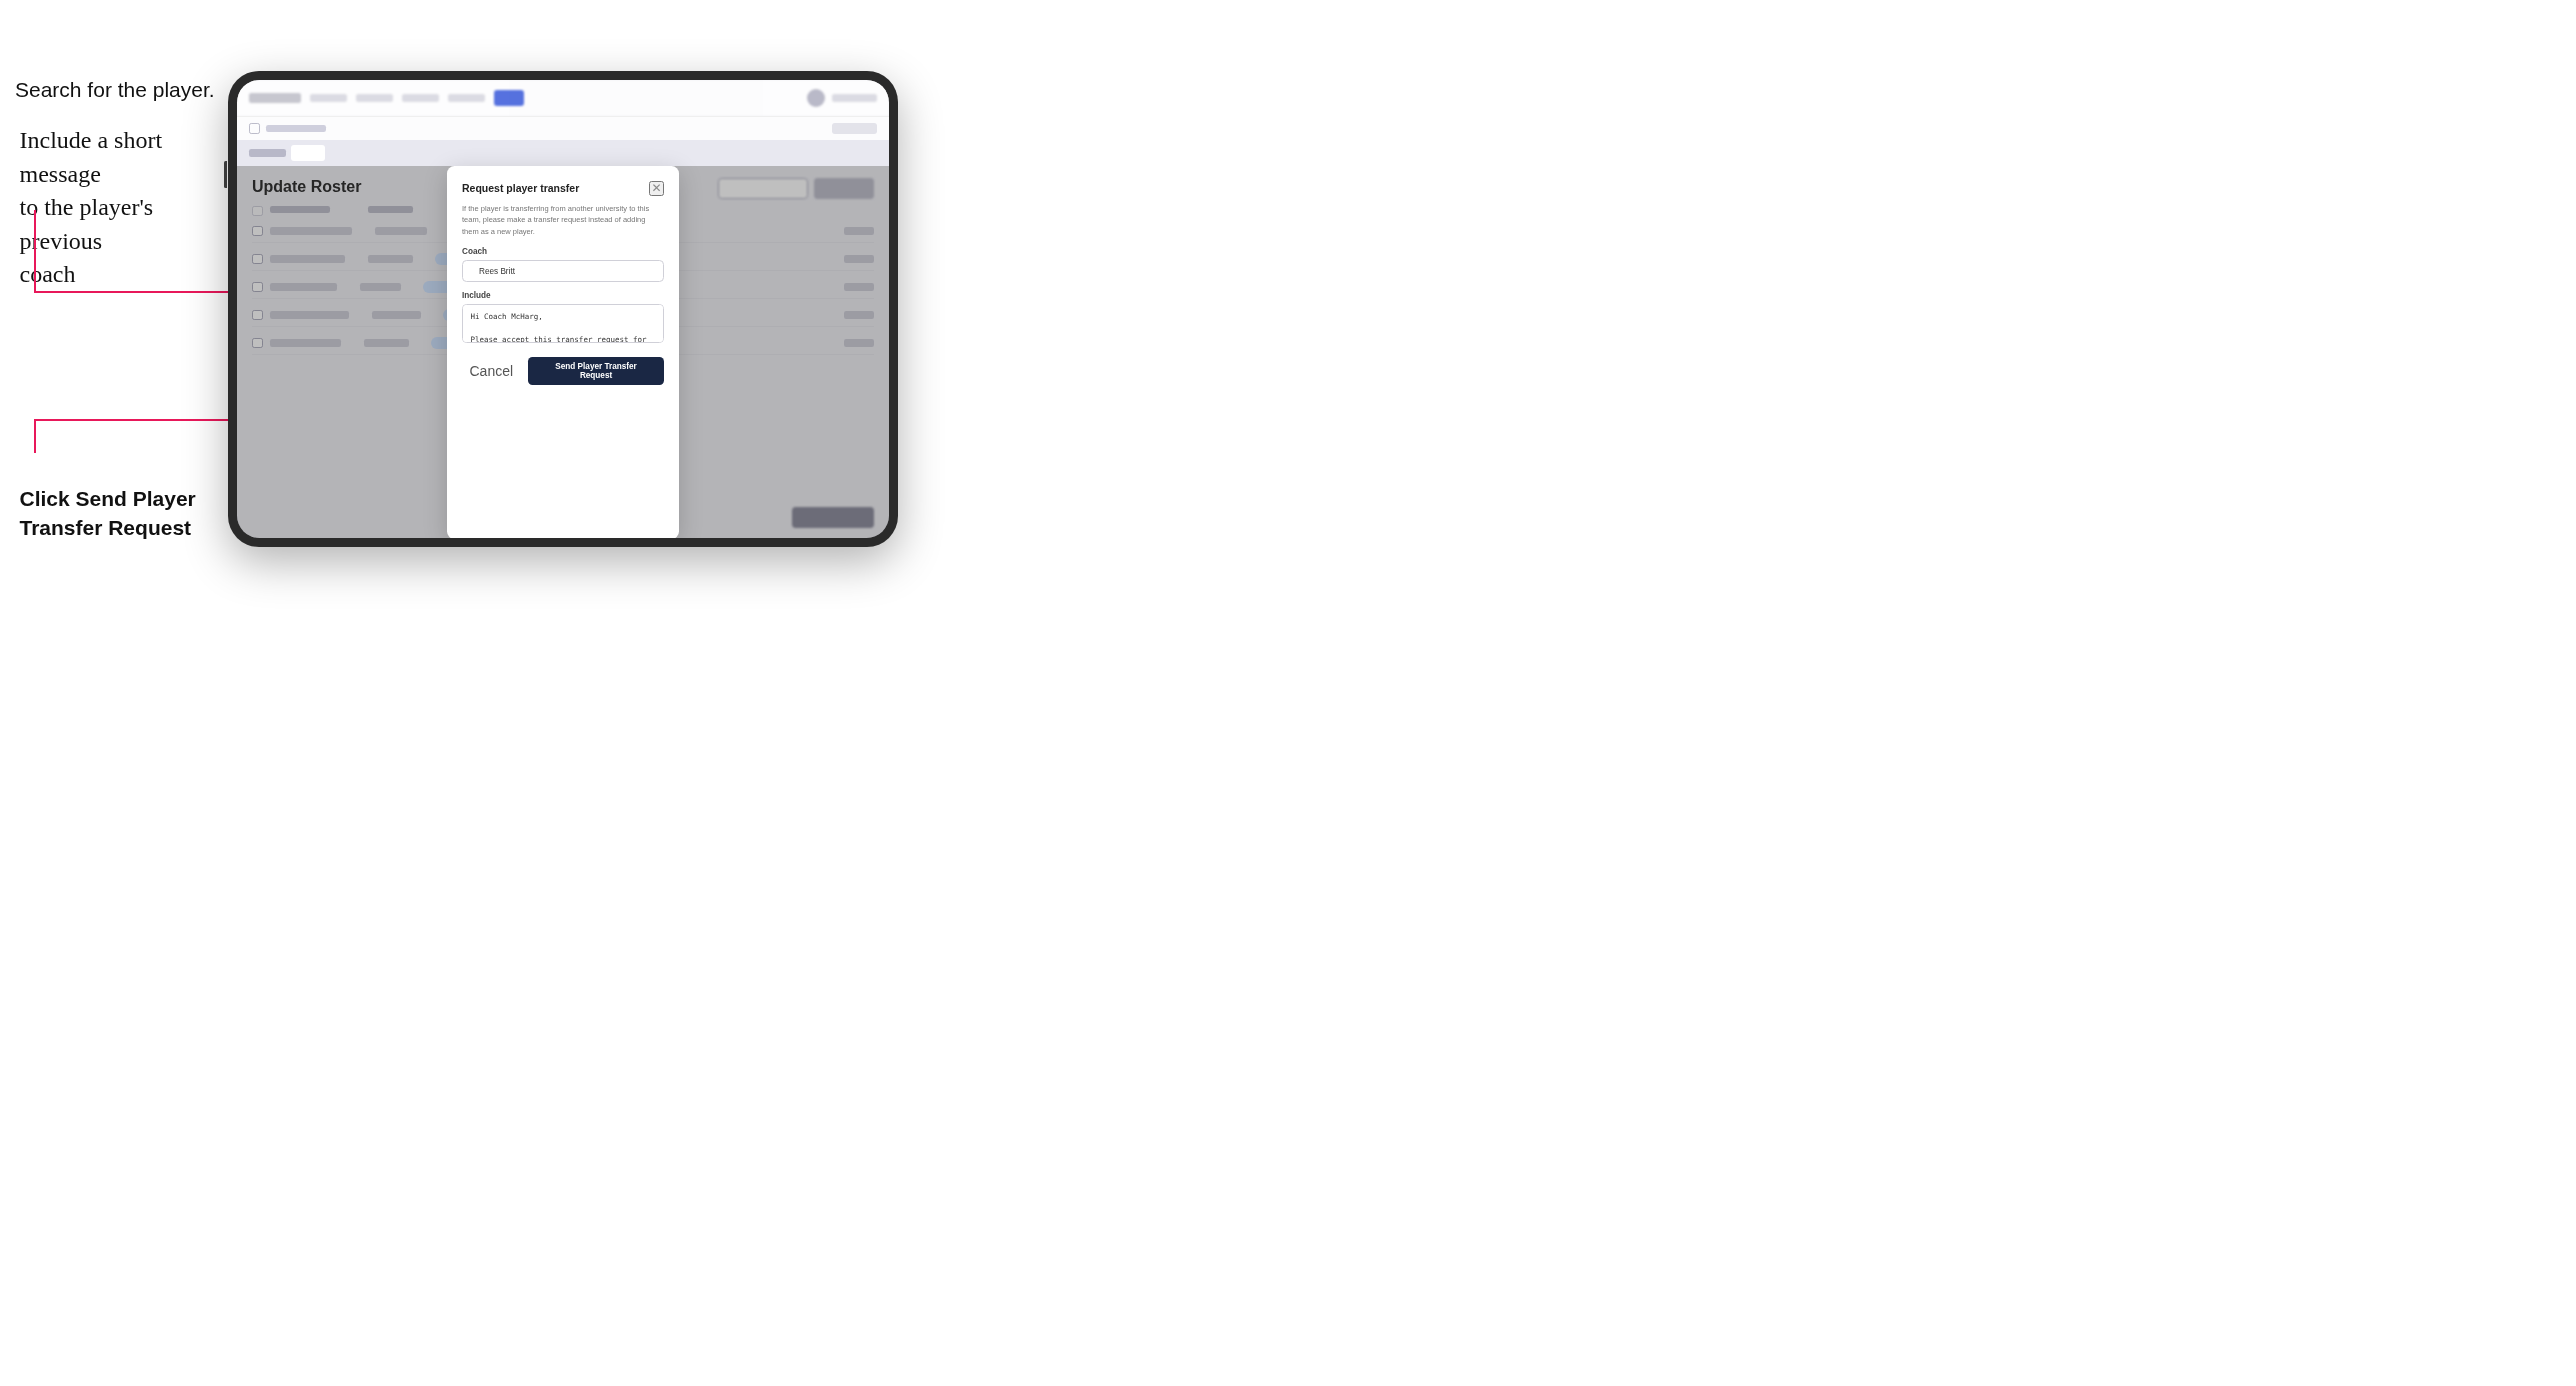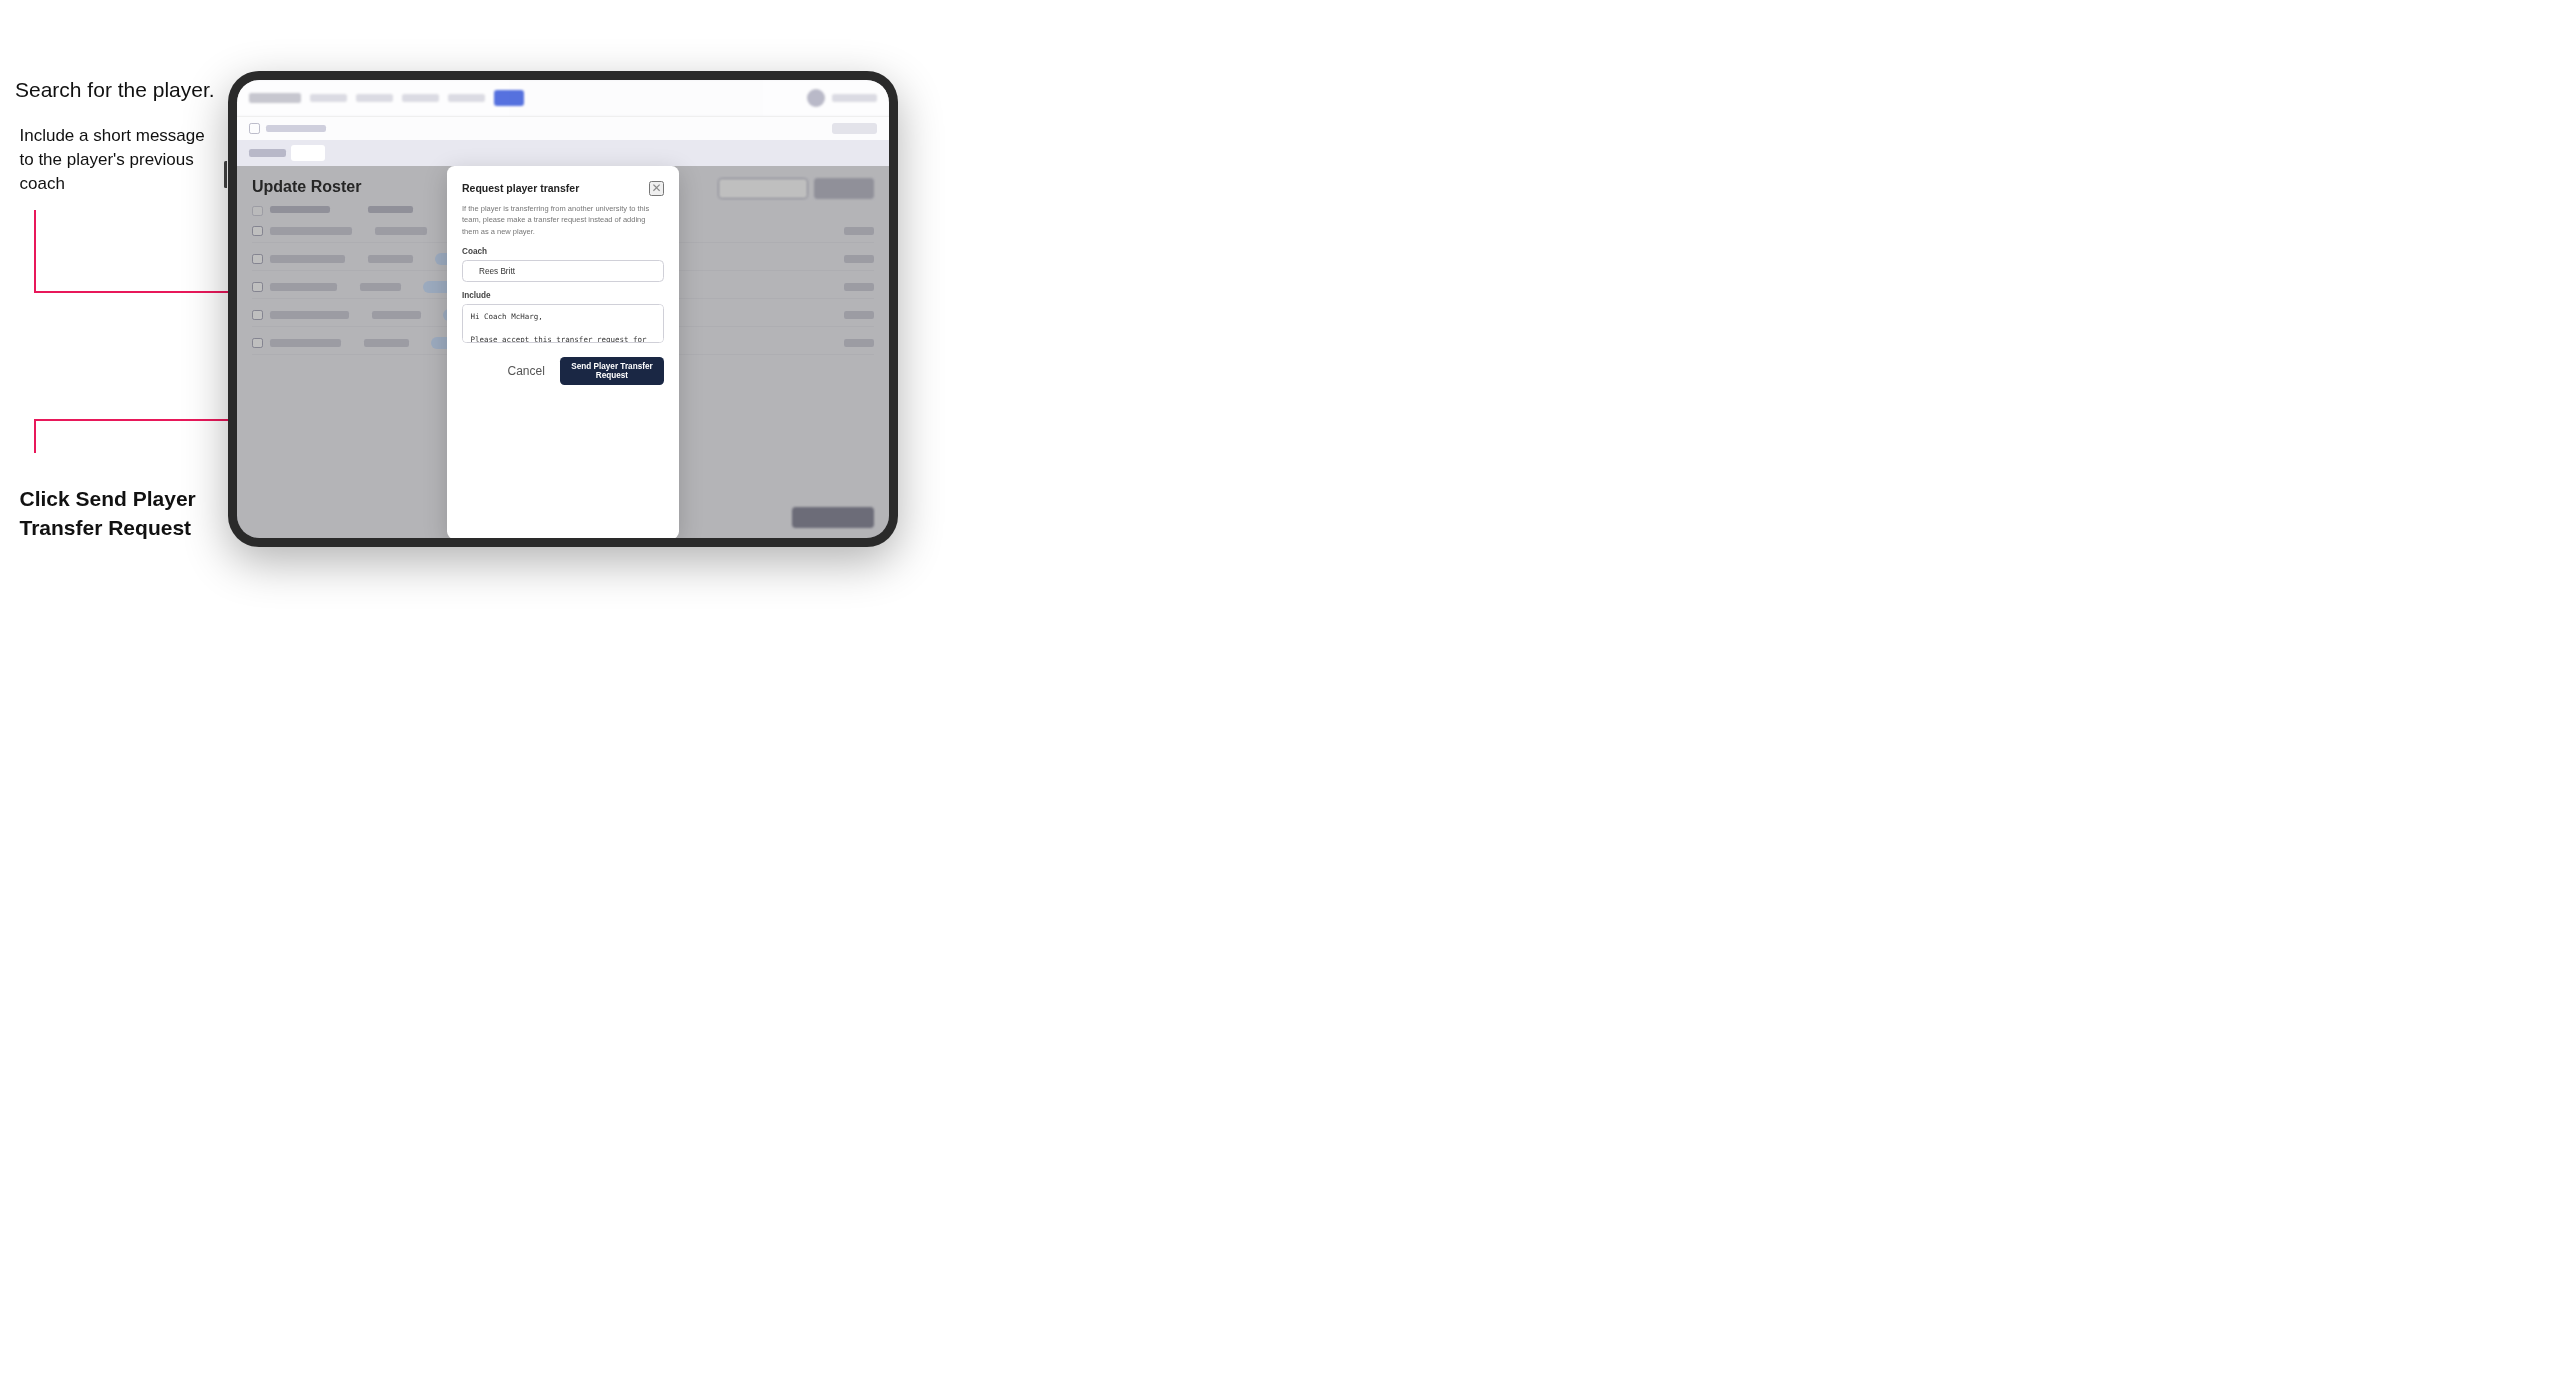--- a/index.html
+++ b/index.html
@@ -18,24 +18,25 @@
       left: 15px;
       top: 75px;
       font-size: 21px;
       color: #111;
       line-height: 1.4;
     }
     .annotation-message {
       position: absolute;
       left: 19.5px;
       top: 124px;
-      font-size: 17px;
+      font-size: 24px;
       color: #111;
       line-height: 1.4;
       width: 195px;
+      font-family: Liberation Serif, serif;
     }
     .annotation-click {
       position: absolute;
       left: 19.5px;
       top: 484px;
       font-size: 21px;
       color: #111;
       line-height: 1.4;
       width: 195px;
     }
@@ -398,25 +399,24 @@
     }
     .modal-footer {
       display: flex;
       align-items: center;
       justify-content: flex-end;
       gap: 7.5px;
     }
     .btn-cancel {
       background: transparent;
       border: none;
-      font-size: 12px;
+      font-size: 14px;
       color: #555;
       cursor: pointer;
       padding: 4.5px 7.5px;
-      margin-left: 38px;
     }
     .btn-send {
       background: #1a2744;
       color: #fff;
       border: none;
       border-radius: 4.5px;
       font-size: 8.2px;
       font-weight: 600;
       padding: 5.2px 10.5px;
       cursor: pointer;

